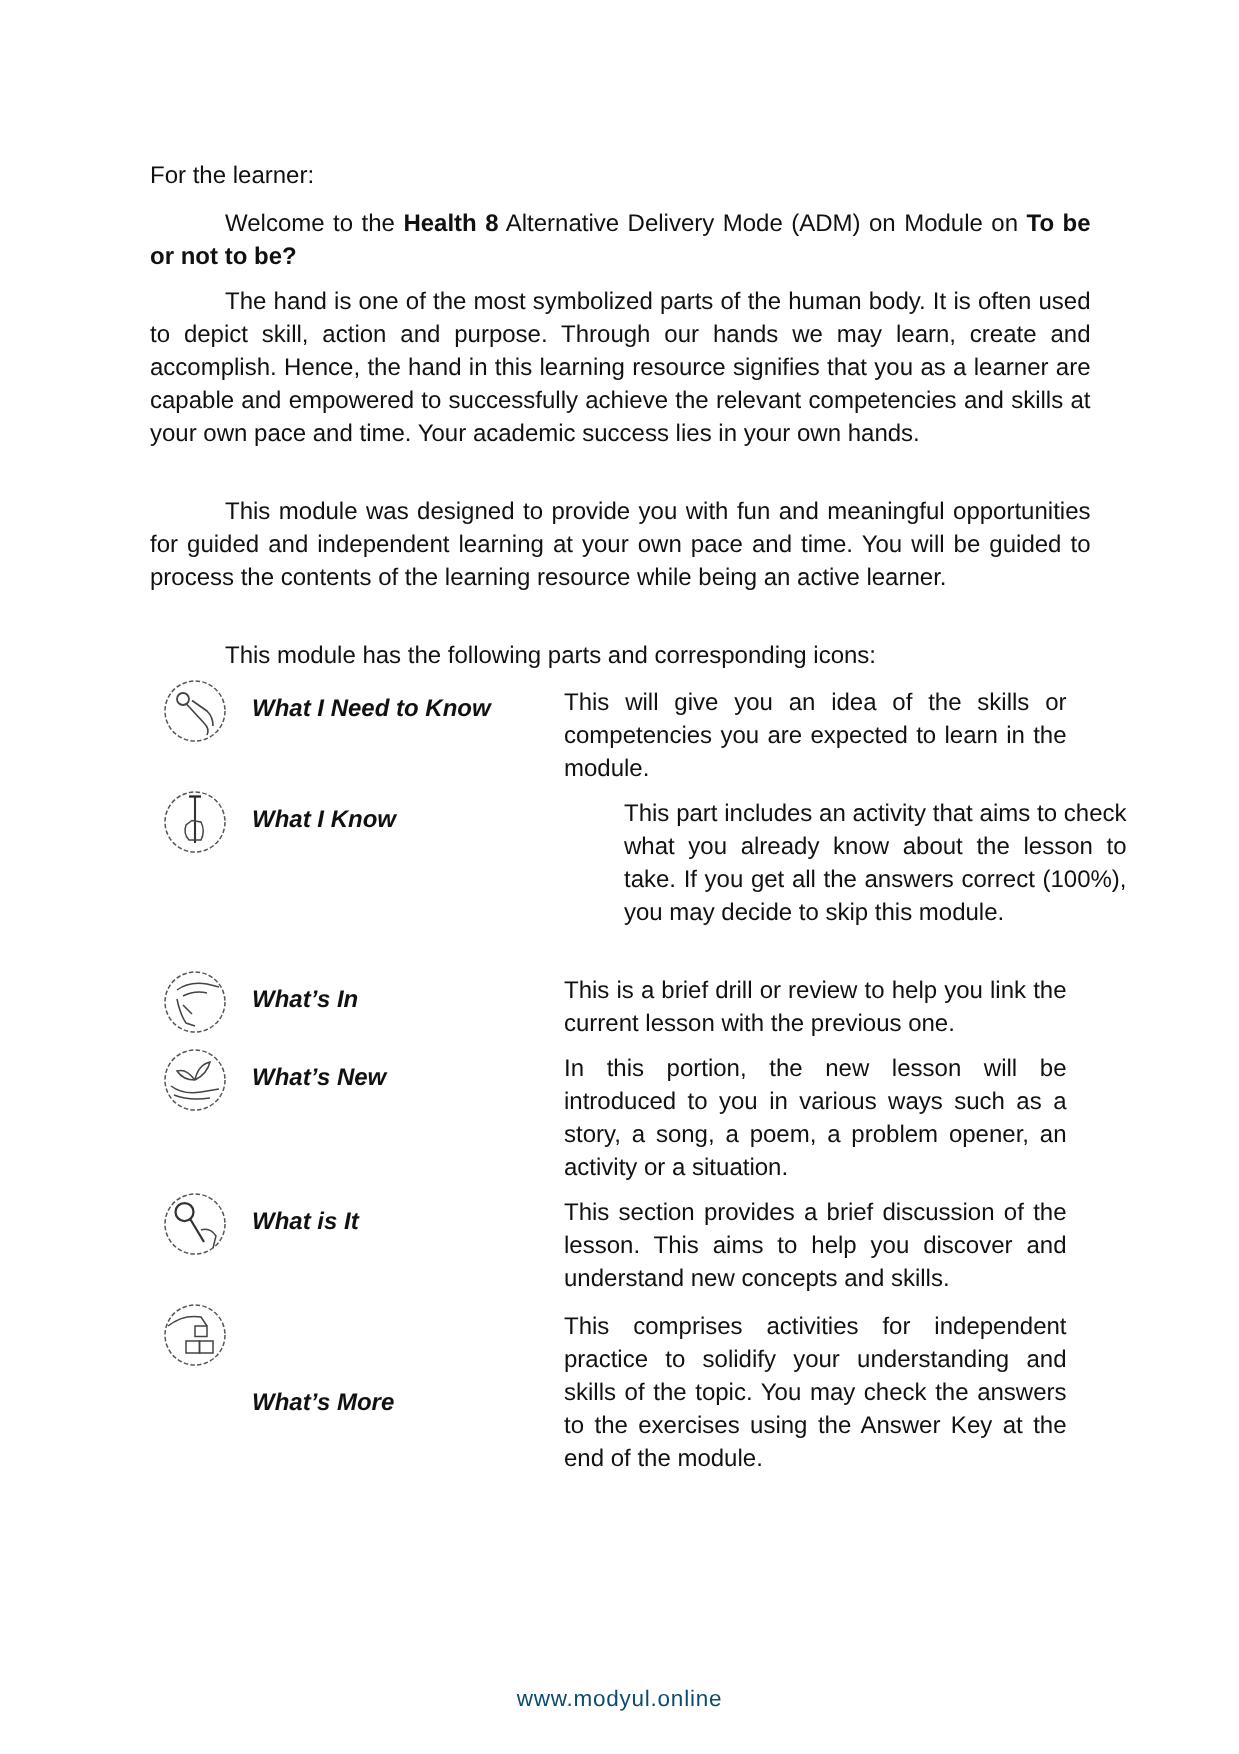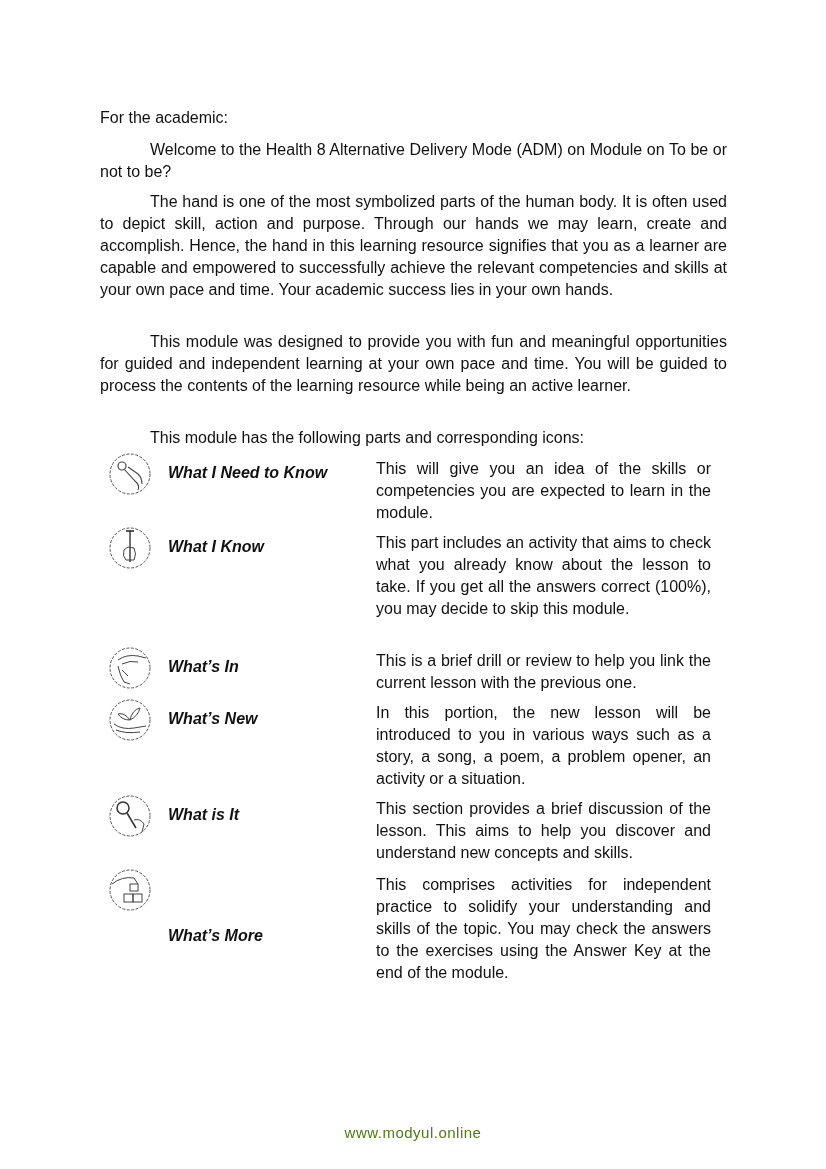--- a/index.html
+++ b/index.html
@@ -2,39 +2,39 @@
 <html><head>
 <meta charset="utf-8">
 <style>
   html, body { margin: 0; padding: 0; background: #ffffff; }
   body { width: 826px; height: 1169px; position: relative; overflow: hidden;
          font-family: "Liberation Sans", sans-serif; color: #111; }
   .page { position: absolute; left: 0; top: 0; width: 826px; height: 1169px; }
   .para { position: absolute; left: 100px; width: 627px; font-size: 16px; line-height: 22px;
           text-align: justify; margin: 0; }
   .indent { text-indent: 50px; }
-  b { font-weight: normal; }
+  b { font-weight: bold; }
   .row { position: absolute; left: 0; width: 826px; }
   .icon { position: absolute; left: 108px; width: 44px; height: 44px; }
   .icon svg { width: 44px; height: 44px; display: block; }
   .label { position: absolute; left: 168px; font-size: 16px; font-weight: bold; font-style: italic;
            line-height: 22px; }
   .desc { position: absolute; left: 376px; width: 335px; font-size: 16px; line-height: 22px;
           text-align: justify; margin: 0; text-align-last: left; }
   .pagenum { position: absolute; left: 0; width: 826px; top: 1101px; text-align: center;
              font-size: 13px; line-height: 16px; }
   .watermark { position: absolute; left: 0; width: 826px; top: 1124px; text-align: center;
-               font-size: 15px; color: #4d7c0f; letter-spacing: 0.5px; }
+               font-size: 15px; color: #0c4a6e; letter-spacing: 0.5px; }
 </style>
 </head>
 <body>
 
 <div class="page">
 
-  <p class="para" style="top:107px;">For the academic:</p>
+  <p class="para" style="top:107px;">For the learner:</p>
 
   <p class="para indent" style="top:139px;"><span>Welcome to the </span><b>Health 8</b><span> Alternative Delivery Mode (ADM) on Module on </span><b>To be or not to be?</b></p>
 
   <p class="para indent" style="top:191px;">The hand is one of the most symbolized parts of the human body. It is often used to depict skill, action and purpose. Through our hands we may learn, create and accomplish. Hence, the hand in this learning resource signifies that you as a learner are capable and empowered to successfully achieve the relevant competencies and skills at your own pace and time. Your academic success lies in your own hands.</p>
 
   <p class="para indent" style="top:331px;">This module was designed to provide you with fun and meaningful opportunities for guided and independent learning at your own pace and time. You will be guided to process the contents of the learning resource while being an active learner.</p>
 
   <p class="para indent" style="top:427px;">This module has the following parts and corresponding icons:</p>
 
   <div class="row" style="top:450px;">
@@ -52,21 +52,21 @@
   <div class="row" style="top:524px;">
     <div class="icon" style="top:2px;">
       <svg viewBox="0 0 44 44">
           <circle cx="22" cy="22" r="20" fill="none" stroke="#555" stroke-width="1" stroke-dasharray="3 1.5"></circle>
         <line x1="18" y1="5" x2="26" y2="5" stroke="#222" stroke-width="1.5"></line>
         <line x1="22" y1="5" x2="22" y2="36" stroke="#333" stroke-width="1.4"></line>
         <path d="M16 24 Q14 30 18 34 L26 34 Q29 28 26 22 L20 21 Z" fill="none" stroke="#444" stroke-width="1"></path>
         </svg>
     </div>
     <div class="label" style="top:12px;">What I Know</div>
-    <p class="desc" style="top:8px;">This part includes an activity that aims to check what you already know about the lesson to take. If you get all the answers correct (100%), you may decide to skip this module.</p>
+    <p class="desc" style="top:8px;margin-left:40px;">This part includes an activity that aims to check what you already know about the lesson to take. If you get all the answers correct (100%), you may decide to skip this module.</p>
   </div>
 
   <div class="row" style="top:644px;">
     <div class="icon" style="top:2px;">
       <svg viewBox="0 0 44 44">
           <circle cx="22" cy="22" r="20" fill="none" stroke="#555" stroke-width="1" stroke-dasharray="3 1.5"></circle>
         <path d="M10 14 Q18 8 30 10 L38 12 M14 18 Q22 14 30 16" fill="none" stroke="#444" stroke-width="1"></path>
         <path d="M10 20 Q12 30 16 36 L22 38 M14 24 L20 30" fill="none" stroke="#444" stroke-width="1"></path>
         </svg>
     </div>

